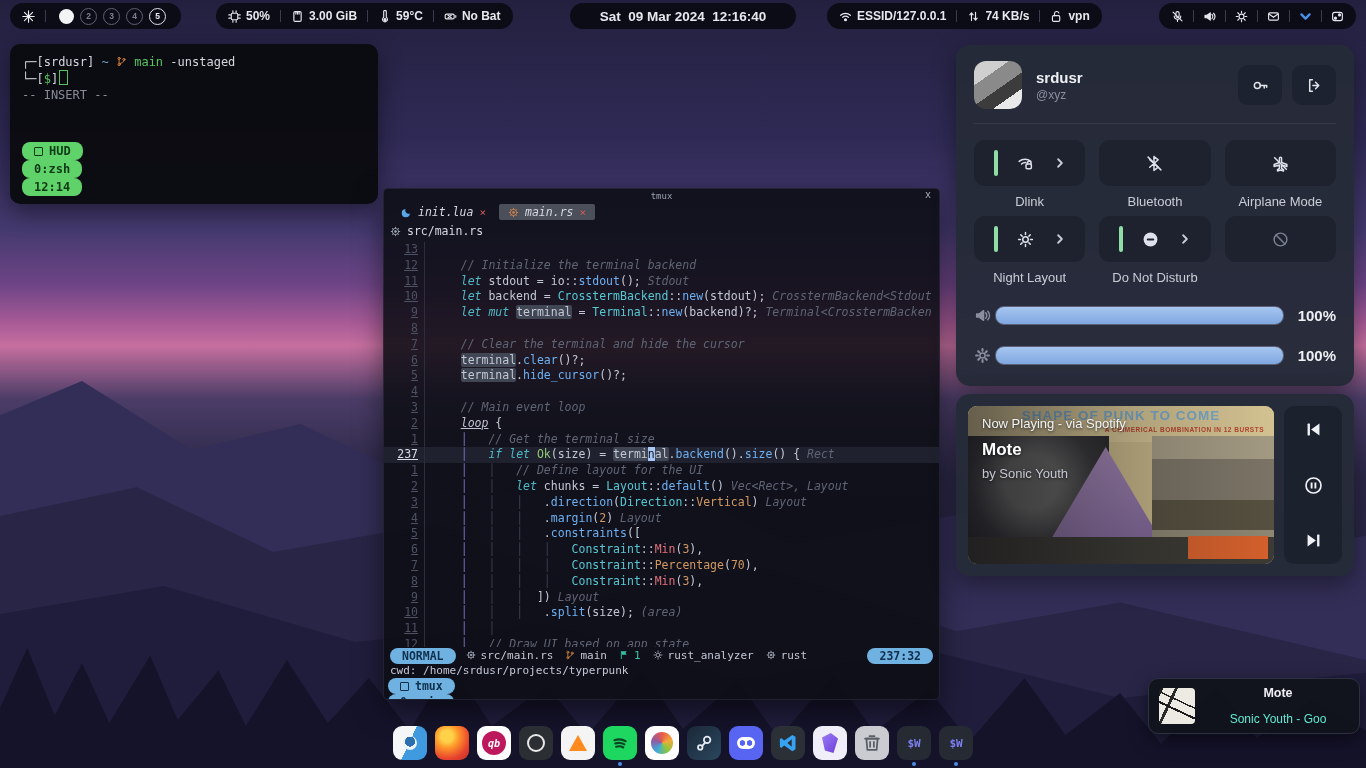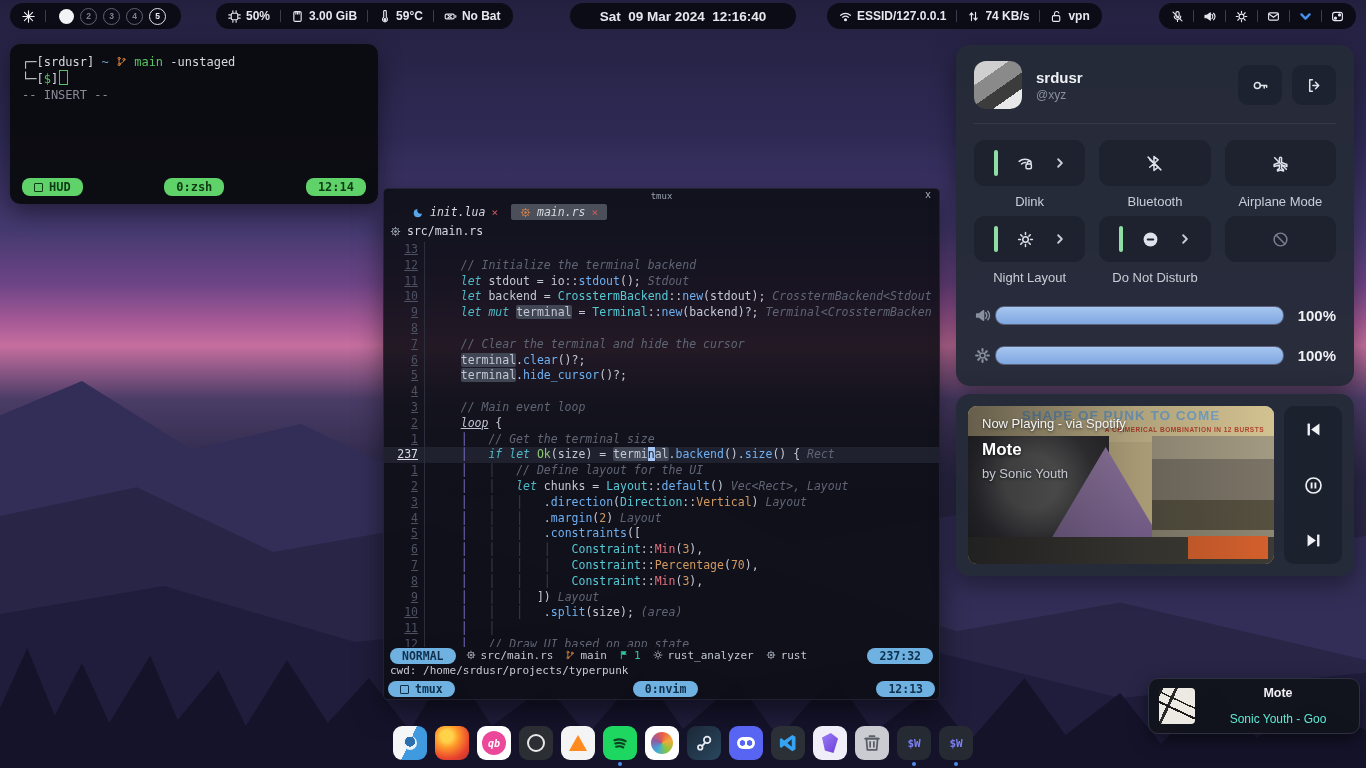--- a/index.html
+++ b/index.html
@@ -27,29 +27,29 @@
   .ws-occupied{border:1.4px solid #dfe3ea;color:#e8eaf0;font-size:8.5px;}
   .ic-blue{color:#4a8fe8;}
   .statitem{display:flex;align-items:center;gap:5px;}
   
   .terminal{position:absolute;left:10px;top:44px;width:368px;height:160px;background:rgba(10,11,16,0.96);border-radius:10px;box-shadow:0 8px 24px rgba(0,0,0,0.45);padding:10px 12px 8px 12px;box-sizing:border-box;display:flex;flex-direction:column;font-family:"DejaVu Sans Mono",monospace;font-size:12px;line-height:16px;}
   .term-body{flex:1;}
   .tl{white-space:pre;}
   .t-w{color:#d4d7de;} .t-b{color:#6e9fc2;} .t-g{color:#58c363;} .t-dim{color:#878c96;}
   .t-gi{color:#d78138;display:inline-block;} .t-gi svg{width:11px;height:11px;vertical-align:-1px;}
   .t-cursor{display:inline-block;width:7px;height:13px;border:1.5px solid #58c363;vertical-align:-2px;margin-left:1px;}
-  .term-bar,.tmux-bar{display:flex;justify-content:space-between;align-items:flex-end;}
+  .term-bar,.tmux-bar{display:flex;justify-content:space-between;align-items:flex-start;flex-direction:column;}
   .gpill{background:#5fd36a;color:#0f3a16;border-radius:8px;padding:1px 12px;font-weight:bold;font-size:12px;display:flex;align-items:center;gap:6px;}
   .bpill{background:#6fb2e2;color:#0f2f4a;border-radius:8px;padding:1px 12px;font-weight:bold;font-size:11.5px;display:flex;align-items:center;gap:6px;}
   .sq-ic{display:inline-block;width:7px;height:7px;border:1.3px solid currentColor;border-radius:1px;}
   
   .editor{position:absolute;left:383px;top:188px;width:557px;height:512px;background:rgba(13,14,20,0.88);border:1px solid rgba(70,70,95,0.35);border-radius:5px;box-shadow:0 10px 28px rgba(0,0,0,0.5);box-sizing:border-box;display:flex;flex-direction:column;font-family:"DejaVu Sans Mono",monospace;overflow:hidden;}
   .win-title{height:13px;display:flex;align-items:center;justify-content:center;position:relative;color:#9aa0ae;font-size:9px;}
   .win-close{position:absolute;right:8px;top:0;font-size:10px;color:#aab0bc;cursor:default;}
-  .tabbar{display:flex;align-items:center;height:20px;padding-left:20px;gap:4px;font-size:11.5px;font-style:italic;color:#d6d9e0;}
+  .tabbar{display:flex;align-items:center;height:20px;padding-left:8px;gap:4px;font-size:11.5px;font-style:italic;color:#d6d9e0;}
   .tab{display:flex;align-items:center;gap:6px;padding:1px 9px;border-radius:2px;}
   .tab-active{background:#4b4f5a;}
   .tab svg{width:11px;height:11px;}
   .tab-close{color:#d45a5a;font-size:11px;}
   .lua-ic{color:#58a6e8;} .rust-ic{color:#c77f4f;}
   .breadcrumb{display:flex;align-items:center;gap:6px;height:18px;padding-left:6px;color:#d6d9e0;font-size:11.5px;}
   .breadcrumb svg{width:11px;height:11px;color:#9aa0ae;}
   .code{flex:1;overflow:hidden;font-size:11.5px;line-height:15.8px;padding-top:2px;}
   .cl{display:flex;white-space:pre;}
   .cl-cur{background:rgba(140,150,180,0.13);}
@@ -120,21 +120,21 @@
   .dock{position:absolute;bottom:2px;left:50%;transform:translateX(-50%);display:flex;gap:8px;align-items:flex-start;}
   .dock-item{display:flex;flex-direction:column;align-items:center;}
   .di{width:34px;height:34px;border-radius:9px;display:flex;align-items:center;justify-content:center;font-family:"DejaVu Sans Mono",monospace;font-weight:bold;font-size:11px;}
   .dock-dot{width:4px;height:4px;border-radius:50%;background:#4a8fe8;margin-top:2px;}
   .dock-dot.hide{visibility:hidden;}
   .di-in{display:block;}
   .di-file-manager{background:linear-gradient(115deg,#f5f6f8 48%,#3f9ae0 48%);}
   .di-file-manager .di-in{width:14px;height:14px;border-radius:50%;background:radial-gradient(circle at 50% 40%,#2b6fae 0 45%,#eaf2fa 46%);}
   .di-firefox{background:radial-gradient(circle at 35% 30%,#ffd24a 0 18%,#ff9a2a 35%,#e8422e 70%,#b5302e);}
   .di-qbittorrent{background:#fff;}
-  .di-qbittorrent .di-in{width:24px;height:24px;border-radius:50%;background:#ec4899;color:#fff;font-size:10px;display:flex;align-items:center;justify-content:center;font-style:italic;}
+  .di-qbittorrent .di-in{width:24px;height:24px;border-radius:50%;background:#be185d;color:#fff;font-size:10px;display:flex;align-items:center;justify-content:center;font-style:italic;}
   .di-obs{background:#2b2f33;}
   .di-obs .di-in{width:18px;height:18px;border-radius:50%;border:2.5px solid #e8e8e8;box-sizing:border-box;}
   .di-vlc{background:#f4f4f4;}
   .di-vlc .di-in{width:0;height:0;border-left:9px solid transparent;border-right:9px solid transparent;border-bottom:16px solid #ff8a1e;}
   .di-spotify{background:#1ed760;color:#0a4524;}
   .di-photos{background:#fff;}
   .di-photos .di-in{width:22px;height:22px;border-radius:50%;background:conic-gradient(#e85a4a,#f2a93b,#8cc63e,#3fa9dc,#9259a3,#e85a4a);}
   .di-steam{background:linear-gradient(135deg,#1b2838,#2a475e);color:#e8ecf2;}
   .di-discord{background:#5865F2;}
   .di-discord .di-in{width:18px;height:12px;border-radius:6px;background:radial-gradient(circle at 30% 50%,#5865F2 0 2.5px,transparent 3px),radial-gradient(circle at 70% 50%,#5865F2 0 2.5px,transparent 3px),#fff;}

